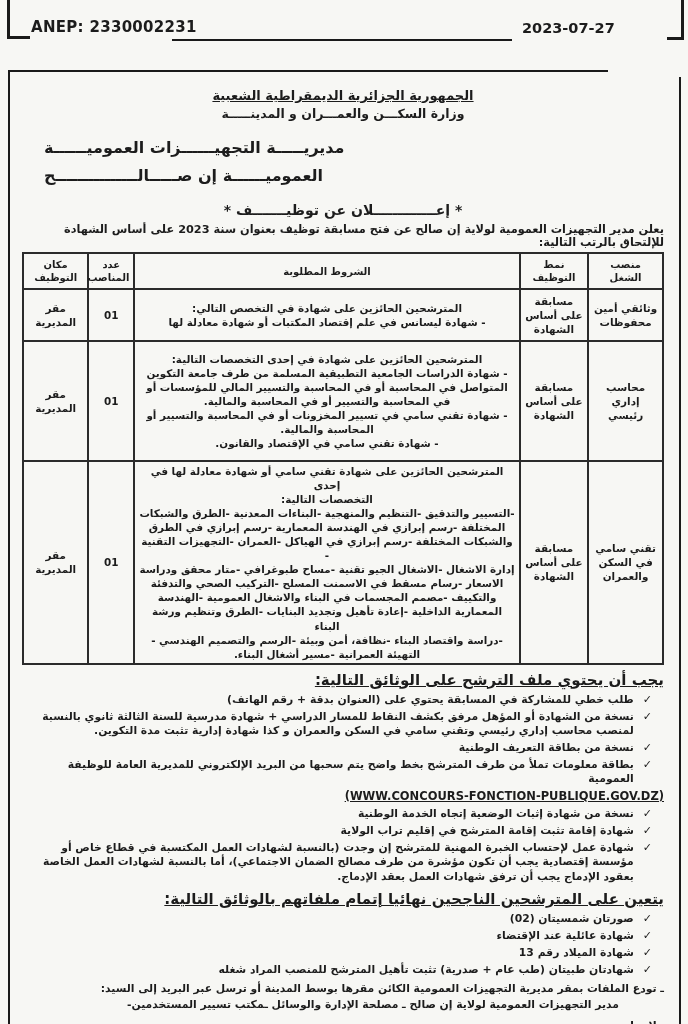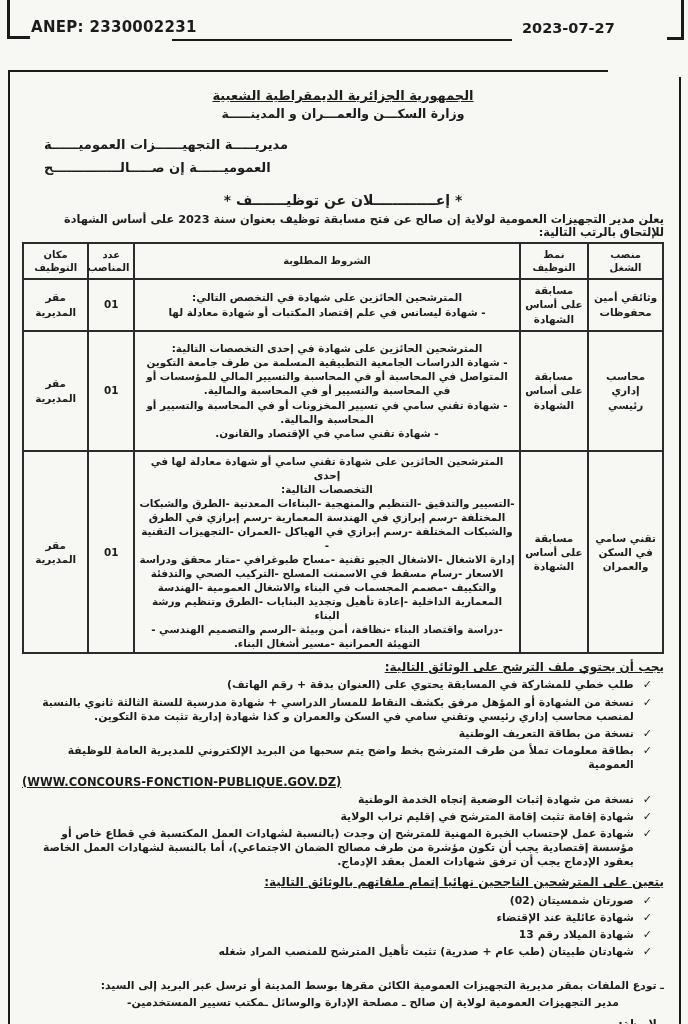--- a/index.html
+++ b/index.html
@@ -20,46 +20,46 @@
 
   
   .frame-top { position:absolute; left:8px; top:70px; width:600px; height:0; border-top:2.5px solid #1a1a1a; }
   .frame-left { position:absolute; left:8px; top:70px; width:0; height:954px; border-left:2.5px solid #1a1a1a; }
   .frame-right { position:absolute; left:679px; top:77px; width:0; height:947px; border-left:2.5px solid #1a1a1a; }
 
   .content { position:absolute; left:22px; top:72px; width:642px; direction:rtl; font-weight:bold; }
 
   .republic { text-align:center; font-size:13px; margin-top:16px; text-decoration:underline; }
   .ministry { text-align:center; font-size:12.5px; margin-top:3px; }
-  .dir-block { text-align:right; padding-left:22px; margin-top:13px; font-size:13px; line-height:1.75; direction:rtl; }
+  .dir-block { text-align:right; padding-left:22px; margin-top:13px; font-size:16px; line-height:1.75; direction:rtl; }
   .dir-block div { text-align:left; }
   .announce { text-align:center; font-size:14px; margin-top:12px; }
   .intro { text-align:right; font-size:11.3px; margin-top:5px; }
 
   
   table.rec { width:100%; border-collapse:collapse; table-layout:fixed; margin-top:3px; }
   table.rec th, table.rec td {
     border:2px solid #2b2b2b; font-weight:bold; text-align:center;
     vertical-align:middle; padding:2px 4px;
   }
   table.rec th { font-size:10px; line-height:1.3; height:30px; }
   table.rec td { font-size:10.4px; line-height:1.35; }
   td.cond { white-space:pre-line; text-align:right; line-height:1.5; padding:3px 7px; }
   tr.r1 td { height:46px; }
   tr.r2 td { height:114px; }
   tr.r3 td { height:176px;margin-left:48px; }
 
   
   .sec { font-size:10.8px; line-height:1.32; margin-top:6px; }
-  .sec-title { text-decoration:underline; font-size:12px; margin:4px 0 2px; }
+  .sec-title { text-decoration:underline; font-size:15px; margin:4px 0 2px; }
   .chk-item { display:flex; gap:9px; padding-right:12px; margin:2.5px 0; align-items:flex-start; }
   .chk { flex:0 0 auto; font-size:11px; }
   .txt { text-align:right; }
-  .website { text-align:left; font-size:11.5px; text-decoration:underline; margin:2px 0 3px; }
-  .deposit { margin-top:20px; }
+  .website { text-align:right; font-size:11.5px; text-decoration:underline; margin:2px 0 3px; }
+  .deposit { margin-top:4px; }
   .addressee { text-align:center; margin-top:2px; padding-left:60px; }
   .note-title { text-decoration:underline; font-size:11.2px; margin-top:8px; }
 </style>
 </head>
 <body>
 
 <div class="page">
 
   <div class="corner-left"></div>
   <div class="anep">ANEP: 2330002231</div>

